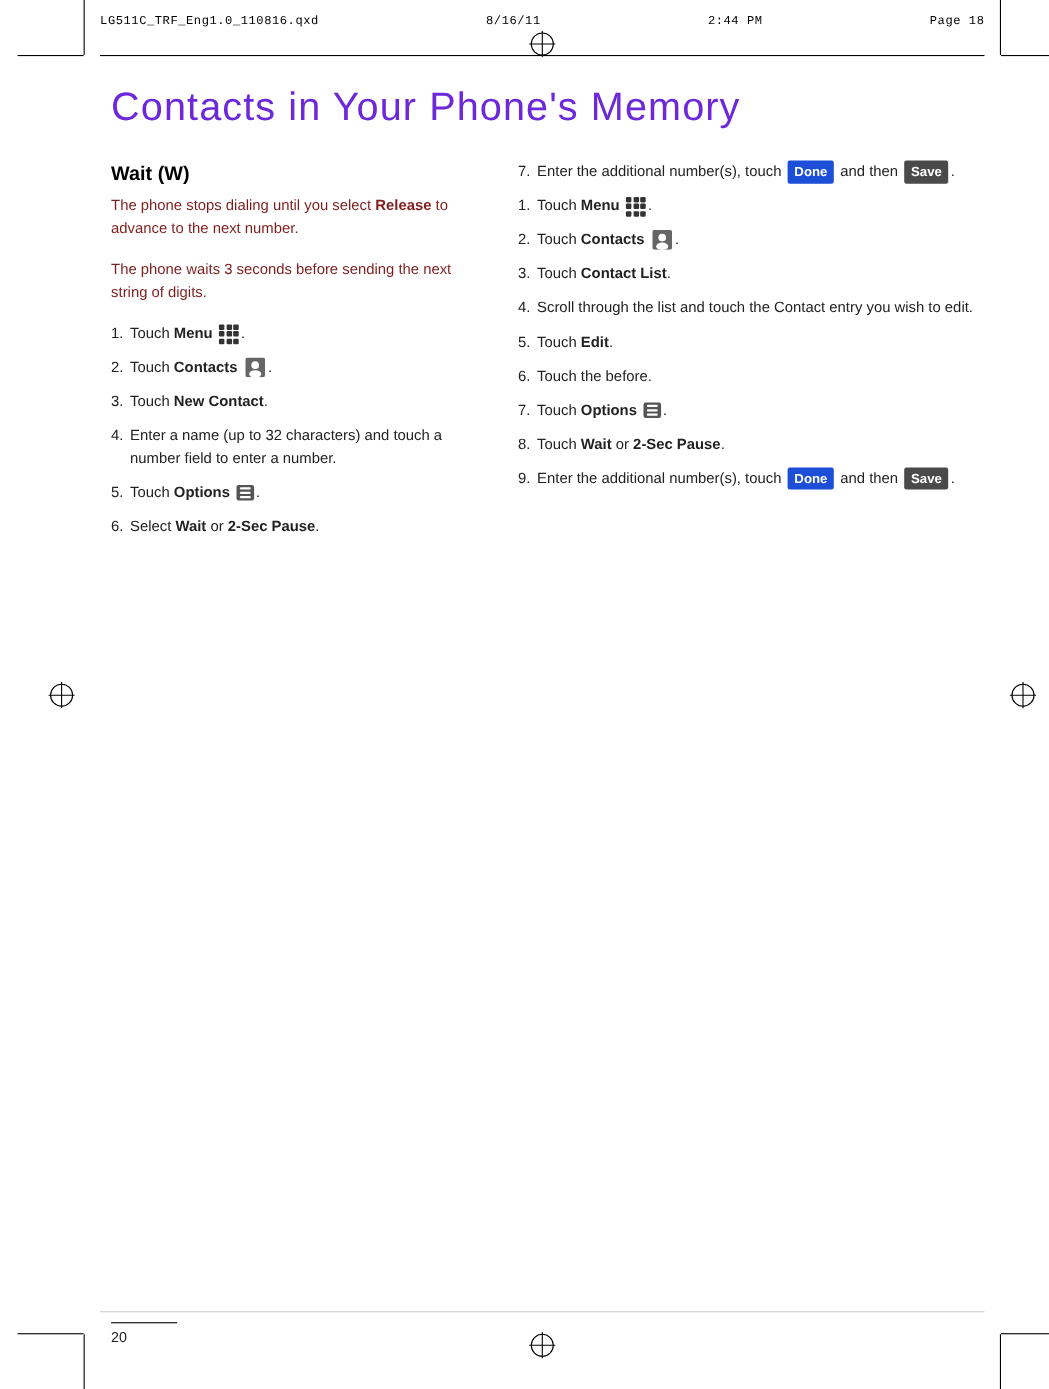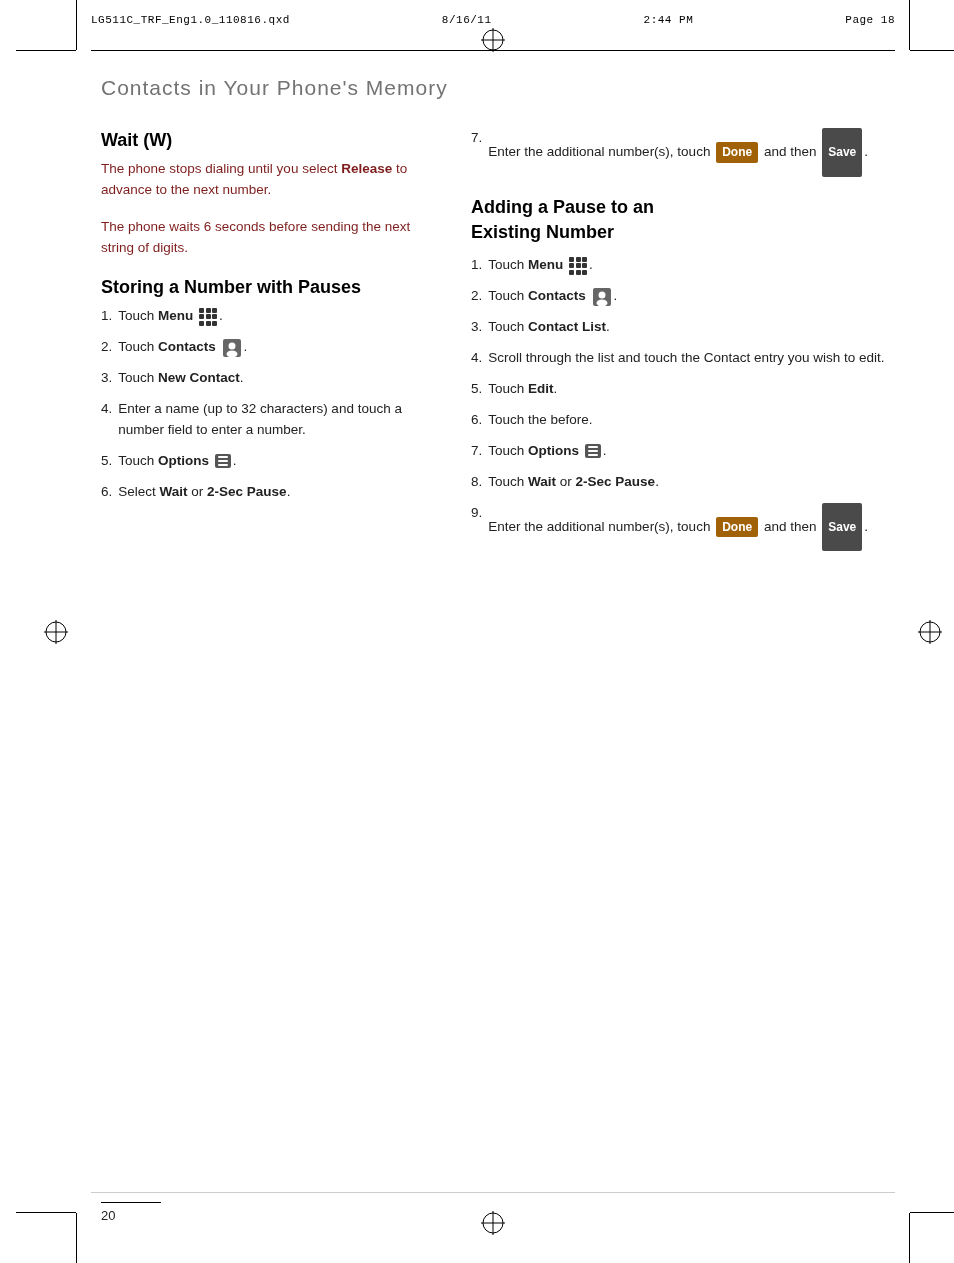--- a/index.html
+++ b/index.html
@@ -152,23 +152,23 @@
     .content {
       position: absolute;
       top: 75px;
       left: 85px;
       right: 85px;
       bottom: 80px;
     }
 
     
     .page-title {
-      font-size: 21px;
+      font-size: 36px;
       font-weight: 300;
-      color: #737373;
+      color: #6d28d9;
       margin-bottom: 28px;
       letter-spacing: 1px;
       line-height: 1.2;
     }
 
     
     .two-col {
       display: flex;
       gap: 30px;
     }
@@ -266,38 +266,38 @@
     }
     .icon-options-line {
       height: 2px;
       background: #fff;
       border-radius: 1px;
     }
 
     
     .btn-done {
       display: inline-block;
-      background: #a16207;
+      background: #1d4ed8;
       color: #fff;
       font-size: 12px;
       font-weight: bold;
       padding: 1px 6px;
       border-radius: 2px;
       vertical-align: middle;
       margin: 0 2px;
     }
 
     
     .btn-save {
       display: inline-block;
       background: #4a4a4a;
       color: #fff;
       font-size: 12px;
       font-weight: bold;
-      padding: 15px 6px;
+      padding: 1px 6px;
       border-radius: 2px;
       vertical-align: middle;
       margin: 0 2px;
     }
 
     
     .footer-line {
       position: absolute;
       bottom: 60px;
       left: 85px;
@@ -381,23 +381,22 @@
 
     <div class="two-col">
 
       <div class="col-left">
 
         <div class="section-heading">Wait (W)</div>
         <div class="body-text">
           The phone stops dialing until you select <strong>Release</strong> to advance to the next number.
         </div>
 
-        <div class="body-text">The phone waits 6 seconds before sending the next string of digits.</div>
-
-        <div class="section-heading">Storing a Number with Pauses</div>
+        <div class="body-text">The phone waits 3 seconds before sending the next string of digits.</div>
+
 
         <div class="list-item">
           <span class="list-num">1.</span>
           <span class="list-content">Touch <strong>Menu</strong>
             <span class="icon-menu">
               <span class="icon-menu-dot"></span>
                 <span class="icon-menu-dot"></span>
                 <span class="icon-menu-dot"></span>
               <span class="icon-menu-dot"></span>
                 <span class="icon-menu-dot"></span>
@@ -450,26 +449,20 @@
 
       </div>
 
       <div class="col-right">
 
         <div class="list-item">
           <span class="list-num">7.</span>
           <span class="list-content">Enter the additional number(s), touch <span class="btn-done">Done</span> and then <span class="btn-save">Save</span>.</span>
         </div>
 
-        <div style="margin-top: 18px; margin-bottom: 10px;">
-          <div class="section-heading">
-            <span>Adding a Pause to an</span><br>
-            <span>Existing Number</span>
-          </div>
-        </div>
 
         <div class="list-item">
           <span class="list-num">1.</span>
           <span class="list-content">Touch <strong>Menu</strong>
             <span class="icon-menu">
               <span class="icon-menu-dot"></span>
                 <span class="icon-menu-dot"></span>
                 <span class="icon-menu-dot"></span>
               <span class="icon-menu-dot"></span>
                 <span class="icon-menu-dot"></span>

